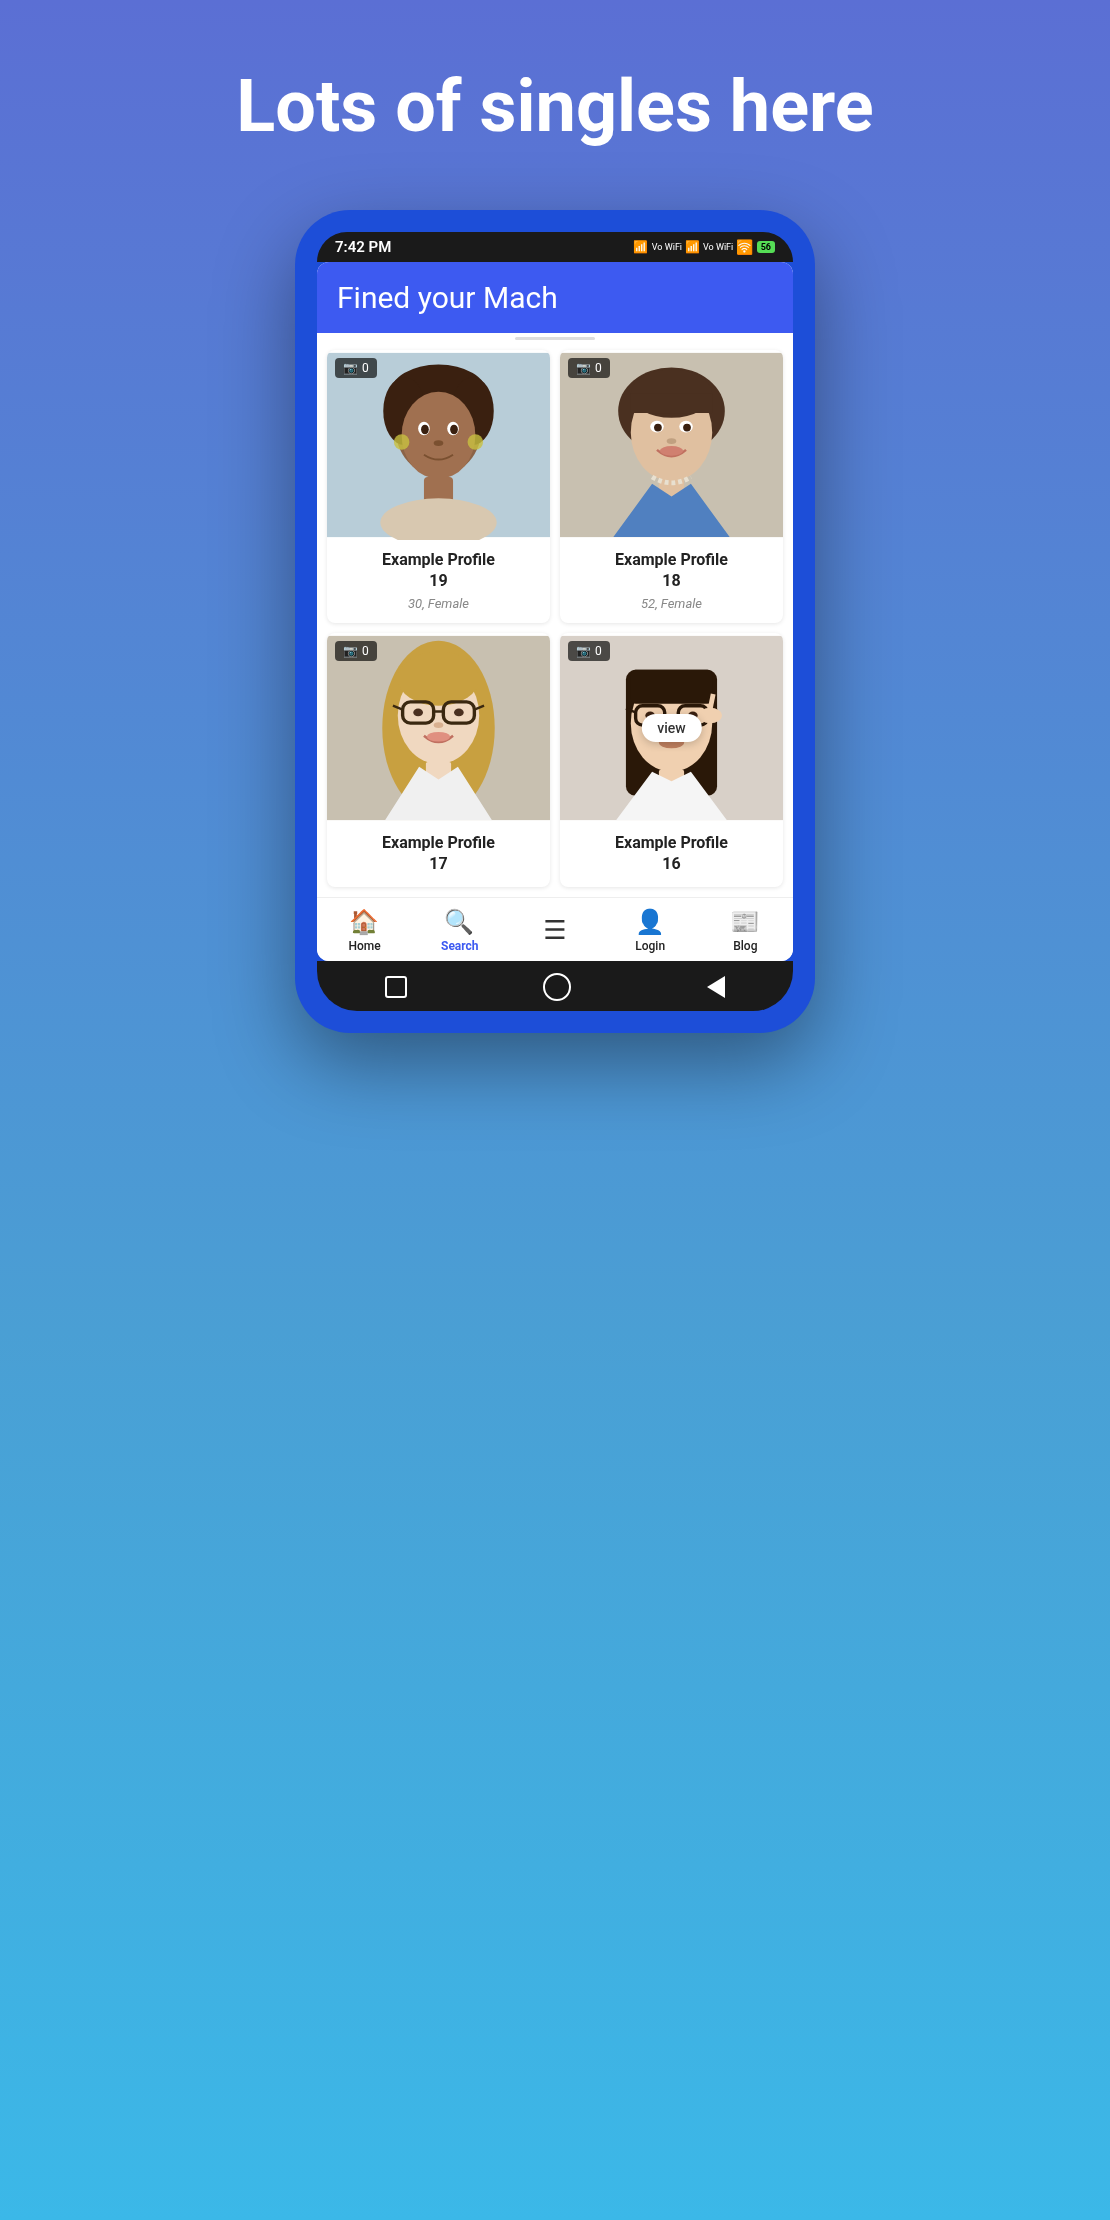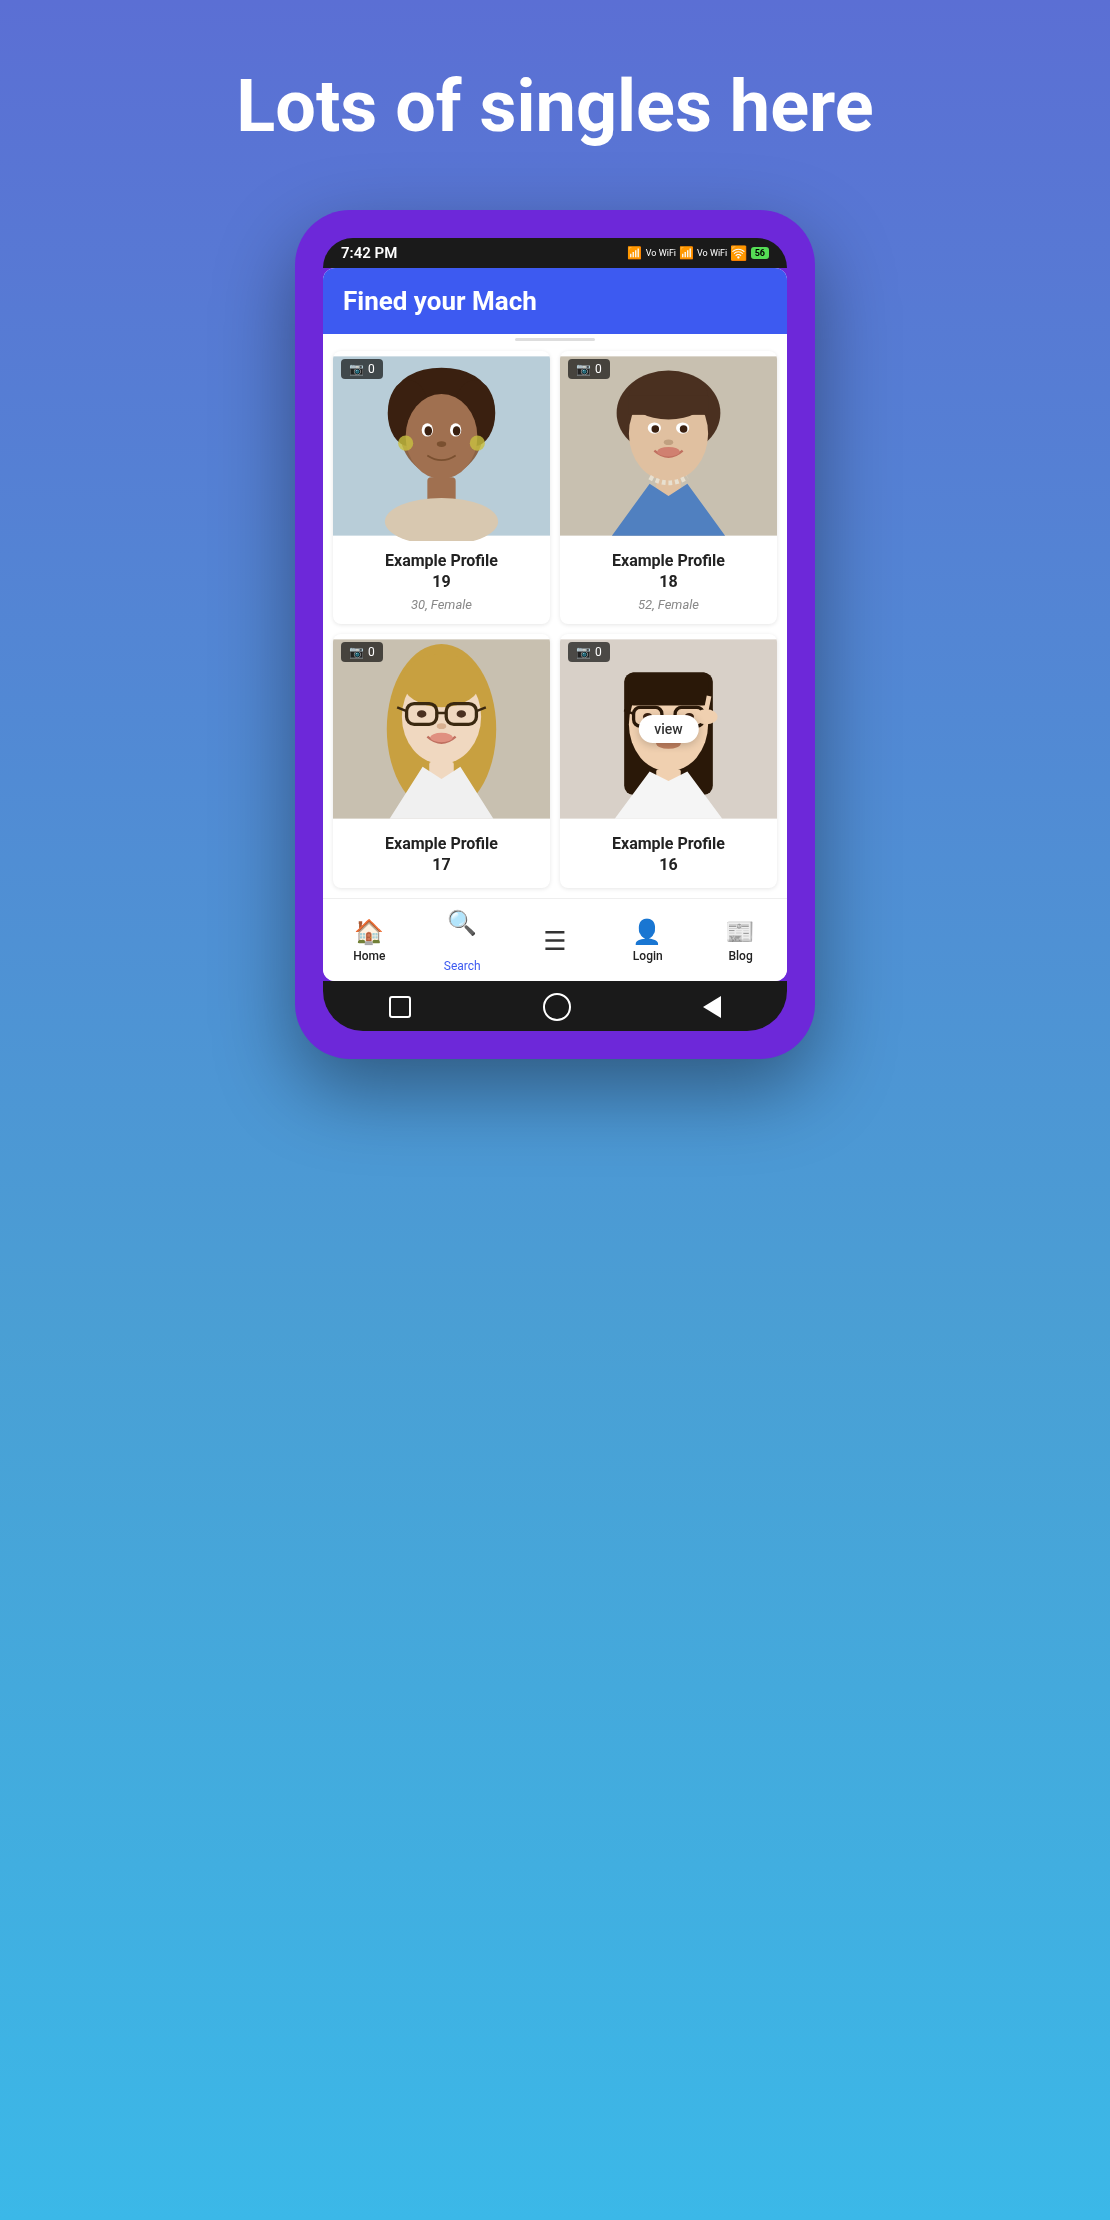--- a/index.html
+++ b/index.html
@@ -24,23 +24,23 @@
     }
 
     .hero-text h1 {
       font-size: 72px;
       font-weight: 700;
     }
 
     
     .phone-frame {
       width: 520px;
-      background: #6d28d9;
+      background: #1d4ed8;
       border-radius: 55px;
-      padding: 28px;
+      padding: 22px;
       box-shadow: 0 30px 80px rgba(0,0,0,0.4);
       position: relative;
     }
 
     .phone-notch-area {
       display: flex;
       justify-content: space-between;
       align-items: center;
       padding: 6px 18px 6px 18px;
       background: #1a1a1a;
@@ -82,22 +82,22 @@
     
     .app-header {
       background: #3d5af1;
       padding: 18px 20px;
       display: flex;
       align-items: center;
     }
 
     .app-header-title {
       color: white;
-      font-size: 26px;
-      font-weight: 700;
+      font-size: 30px;
+      font-weight: 400;
     }
 
     
     .profiles-grid {
       display: grid;
       grid-template-columns: 1fr 1fr;
       gap: 0;
       background: white;
       padding: 10px 10px 0 10px;
       gap: 10px;
@@ -191,22 +191,21 @@
 
     .nav-label {
       font-size: 12px;
       color: #222;
       font-weight: 500;
       text-align: right;
     }
 
     .nav-item.active .nav-label {
       color: #3d5af1;
-      font-weight: 400;
-      margin-top: 19px;
+      font-weight: 700;
     }
 
     .nav-item.active .nav-icon {
       color: #3d5af1;
     }
 
     
     .phone-bottom-bar {
       background: #1a1a1a;
       border-radius: 0 0 40px 40px;

